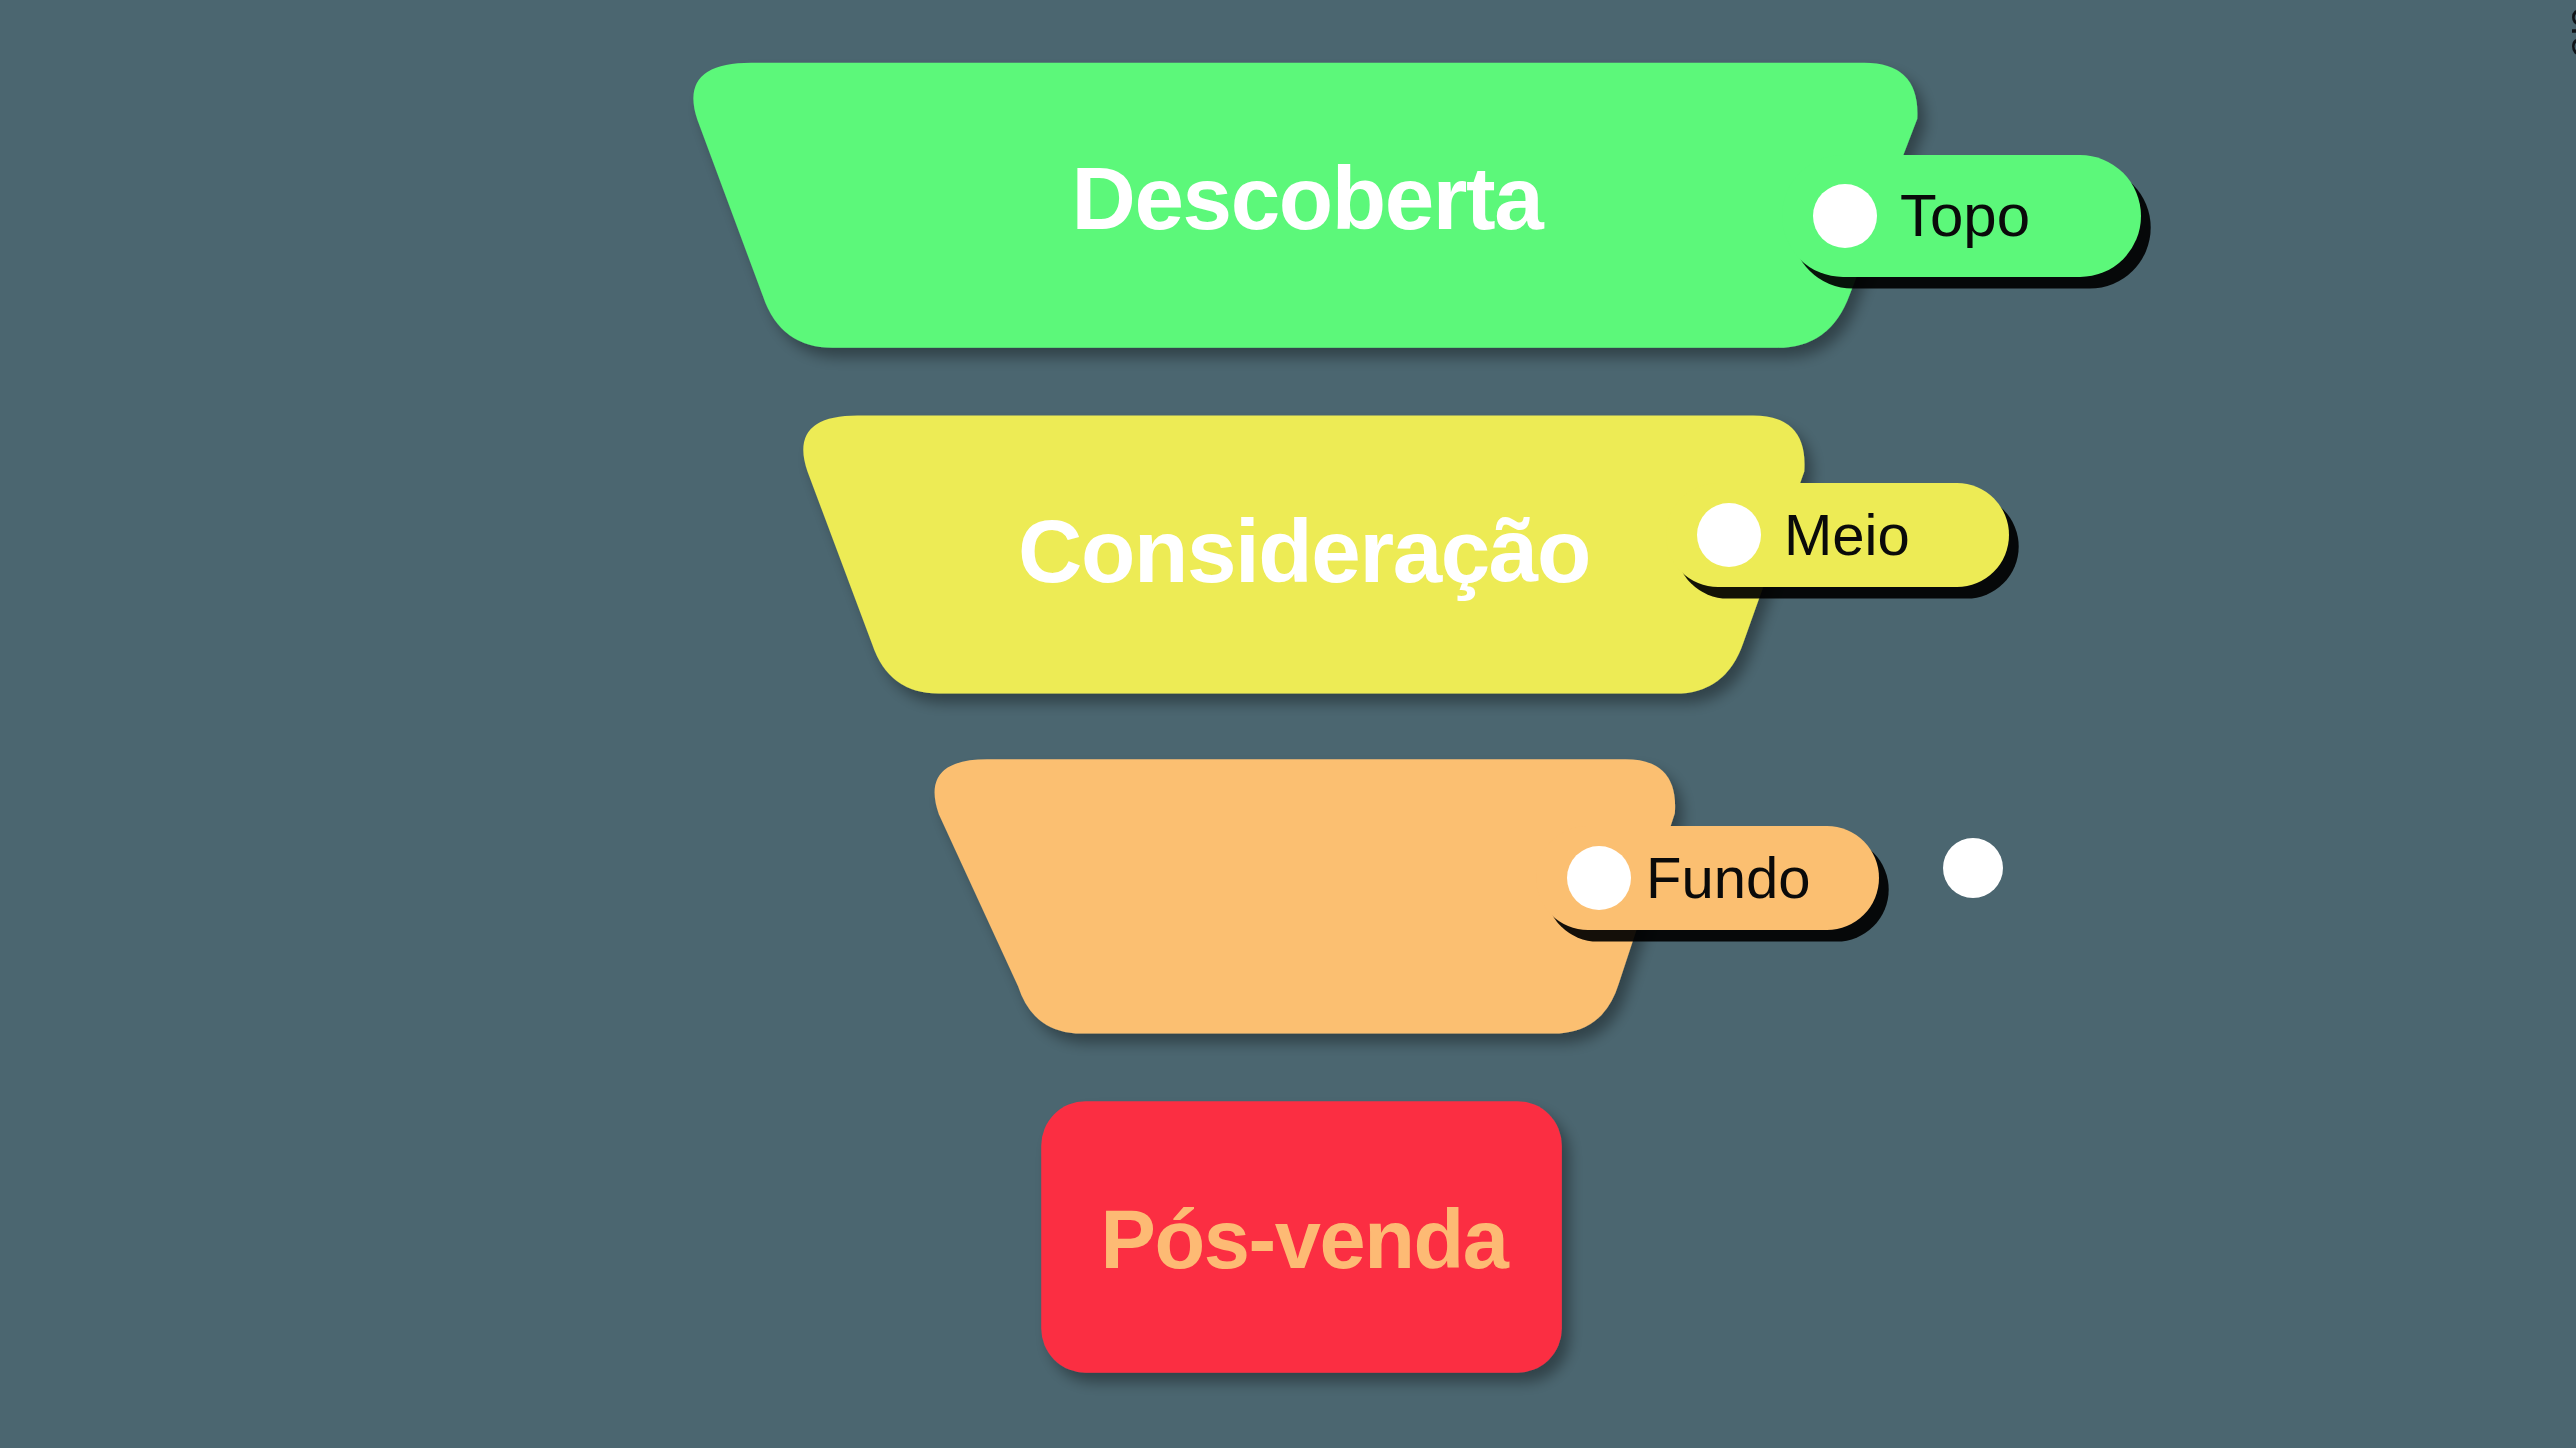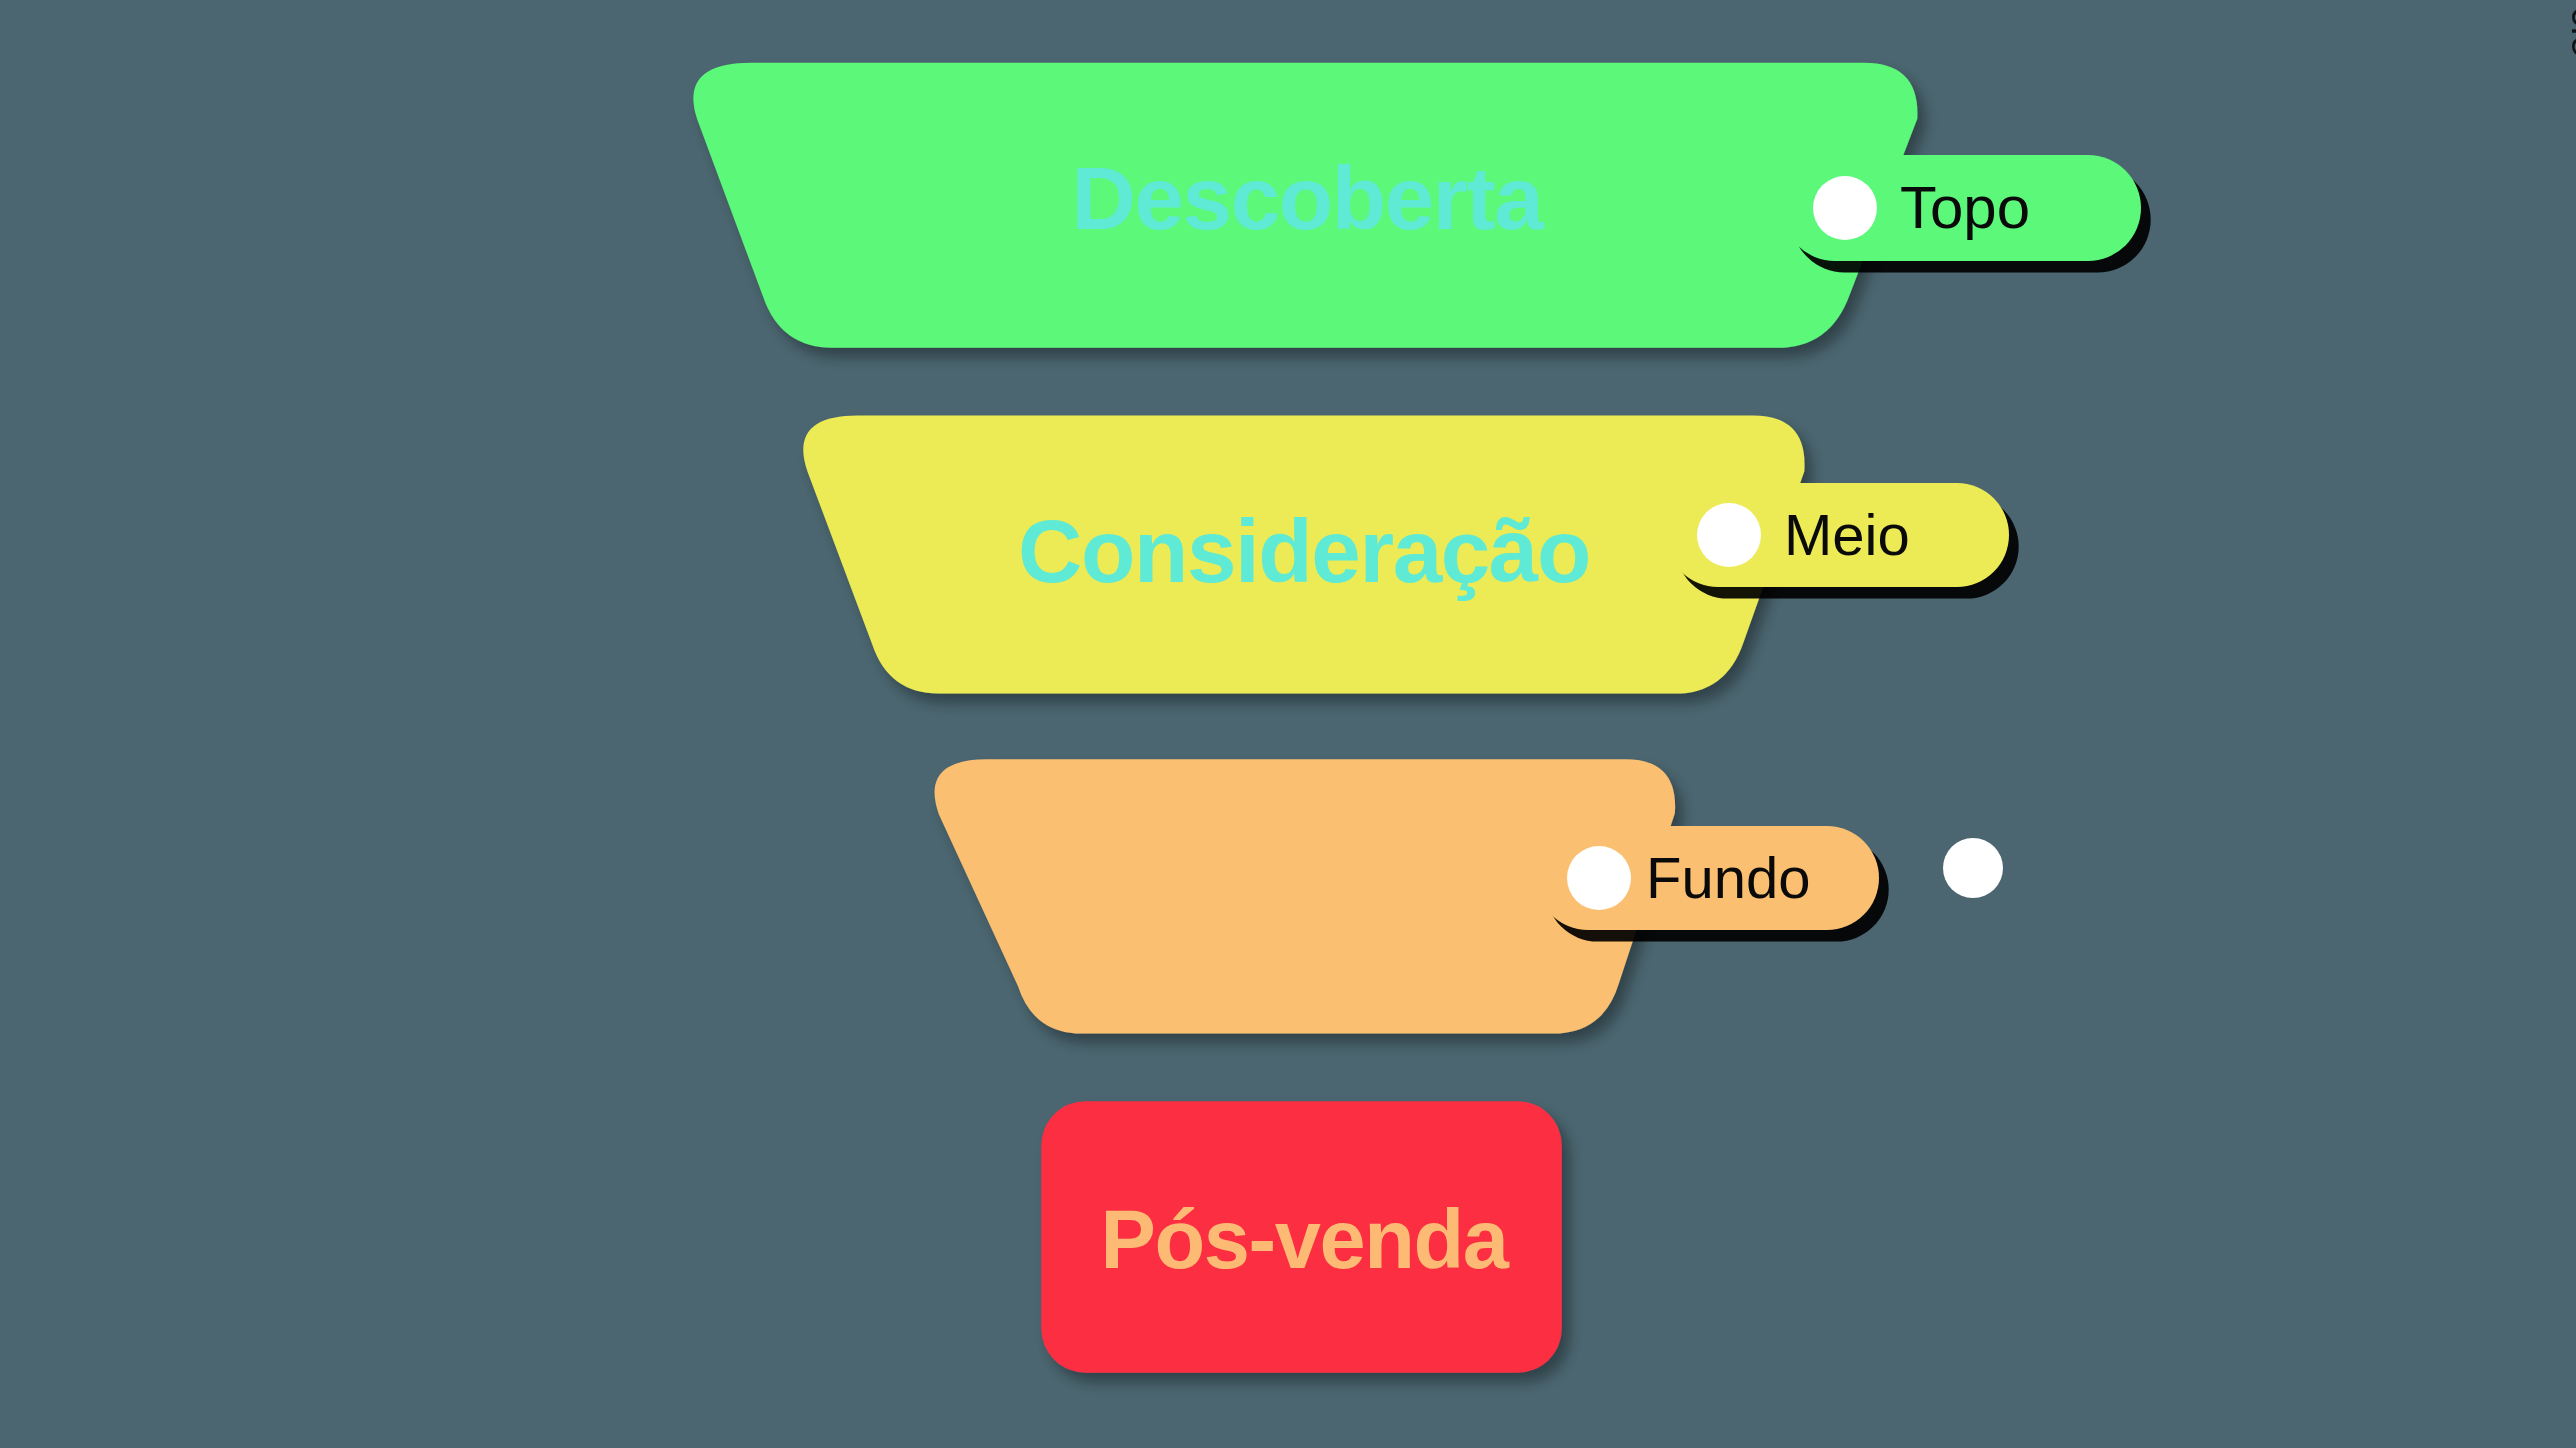--- a/index.html
+++ b/index.html
@@ -31,21 +31,21 @@
   }
 
   
   .stage-label {
     position: absolute;
     font-weight: 700;
     font-size: 89px;
     letter-spacing: -1.4px;
     line-height: 1;
     white-space: nowrap;
-    color: #5eead4;
+    color: #ffffff;
     transform: translate(-50%, -50%);
   }
   .stage-label.light { color: #fdba74; }
 
   #label-descoberta { left: 1307px; top: 198px; }
   #label-consideracao { left: 1304px; top: 551px; }
   #label-acao { left: 1299px; top: 896px; }
   #label-posvenda { left: 1304px; top: 1239px; font-size: 83px; }
 
   
@@ -66,21 +66,21 @@
     font-weight: 400;
     color: #0a0a0a;
     white-space: nowrap;
     line-height: 1;
   }
 
   #badge-topo {
     left: 1782px;
     top: 155px;
     width: 359px;
-    height: 106px;
+    height: 122px;
     background: #5cf87a;
     padding-left: 31px;
   }
   #badge-topo .badge-dot { width: 64px; height: 64px; }
   #badge-topo .badge-text { font-size: 60px; margin-left: 23px; }
 
   #badge-meio {
     left: 1666px;
     top: 483px;
     width: 343px;

